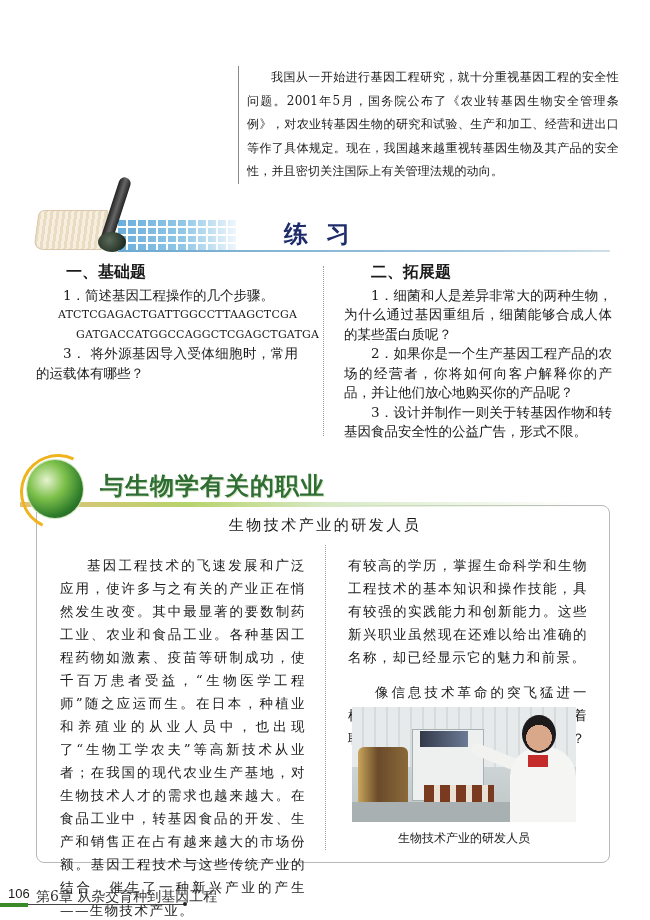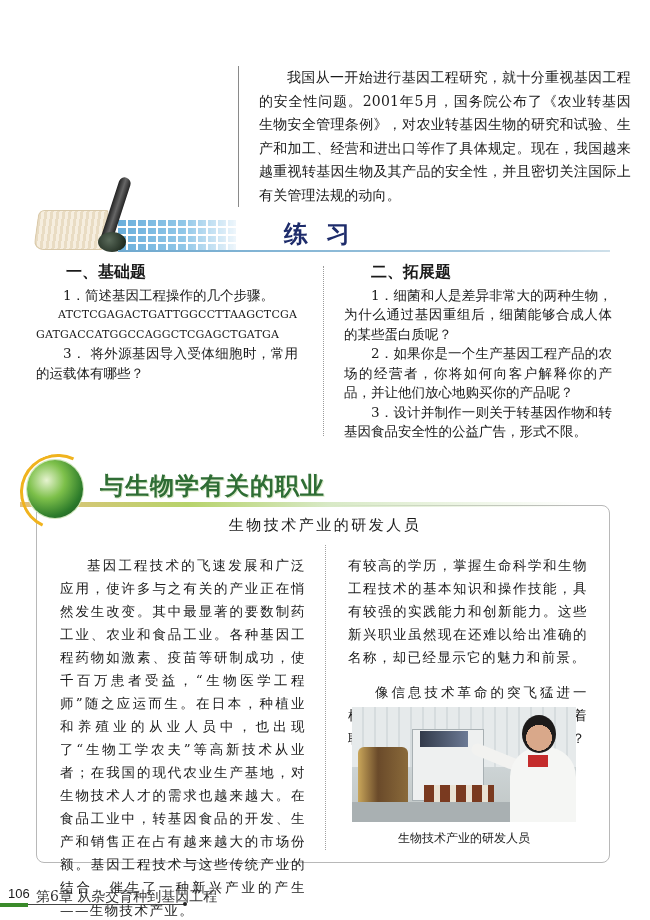--- a/index.html
+++ b/index.html
@@ -5,22 +5,22 @@
   html, body { margin: 0; padding: 0; }
   body {
     width: 650px; height: 920px; position: relative; overflow: hidden;
     background: #ffffff;
     font-family: "DejaVu Serif", "Liberation Serif", serif;
     color: #1a1a1a;
   }
   .intro {
     position: absolute; left: 238px; top: 66px; width: 372px;
     border-left: 1.5px solid #8a8a8a;
-    padding-left: 20px;
-    font-size: 14px; line-height: 23.5px; letter-spacing: 0.2px;
+    padding-left: 8px;
+    font-size: 12px; line-height: 23.5px; letter-spacing: 0.2px;
     text-align: justify;
   }
   .intro p { margin: 0; text-indent: 2em; }
 
   
   .ex-header { position: absolute; left: 28px; top: 188px; width: 582px; height: 66px; }
   .scroll {
     position: absolute; left: 8px; top: 22px; width: 70px; height: 40px;
     background: repeating-linear-gradient(90deg, #e9dcc3 0 3px, #f6eedf 3px 6px);
     border-radius: 6px 3px 3px 10px; transform: skewX(-8deg);
@@ -47,21 +47,21 @@
   }
 
   
   .col { position: absolute; top: 262px; font-size: 13.5px; line-height: 19.5px; text-align: justify; }
   .col.left { left: 36px; width: 262px; }
   .col.right { left: 344px; width: 268px; }
   .col h3 { margin: 0 0 4px 30px; font-family: "DejaVu Sans", sans-serif; font-size: 16px; font-weight: bold; }
   .col.right h3 { margin-left: 27px; }
   .col p { margin: 0; text-indent: 2em; }
   .col .seq { letter-spacing: 0.2px; font-size: 11px; }
-  .col .seq.noind { text-indent: 0; }
+  .col .seq.noind { text-indent: 0; margin-left: 40px; }
   .divider-dots { position: absolute; left: 323px; top: 266px; height: 170px; border-left: 1px dotted #9a9a9a; }
 
   
   .globe {
     position: absolute; left: 27px; top: 460px; width: 56px; height: 58px; border-radius: 50%;
     background: radial-gradient(circle at 35% 35%, #e6f3d0 0%, #7dc04a 35%, #2b7a2a 70%, #1b4a1e 100%);
     box-shadow: 0 0 0 1px #cfe7b8;
   }
   .globe-ring { position: absolute; left: 20px; top: 454px; width: 70px; height: 70px; border-radius: 50%; border: 3px solid #f0b31e; border-right-color: transparent; border-bottom-color: transparent; transform: rotate(-20deg); }
   .career-title {

